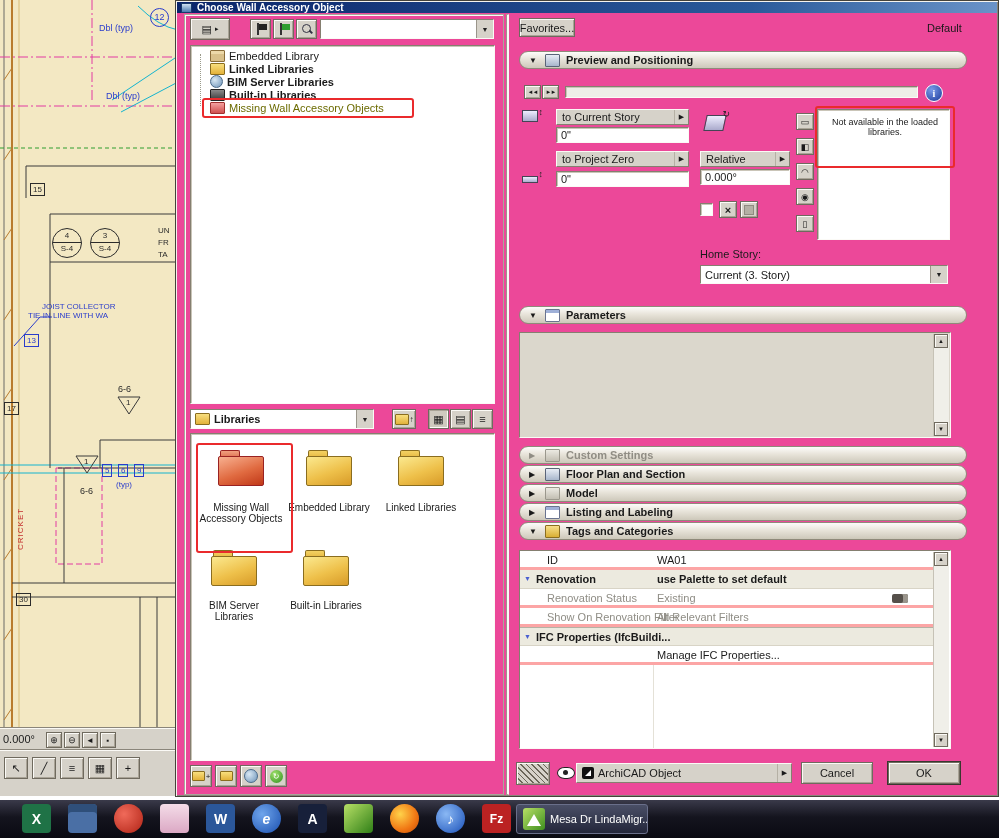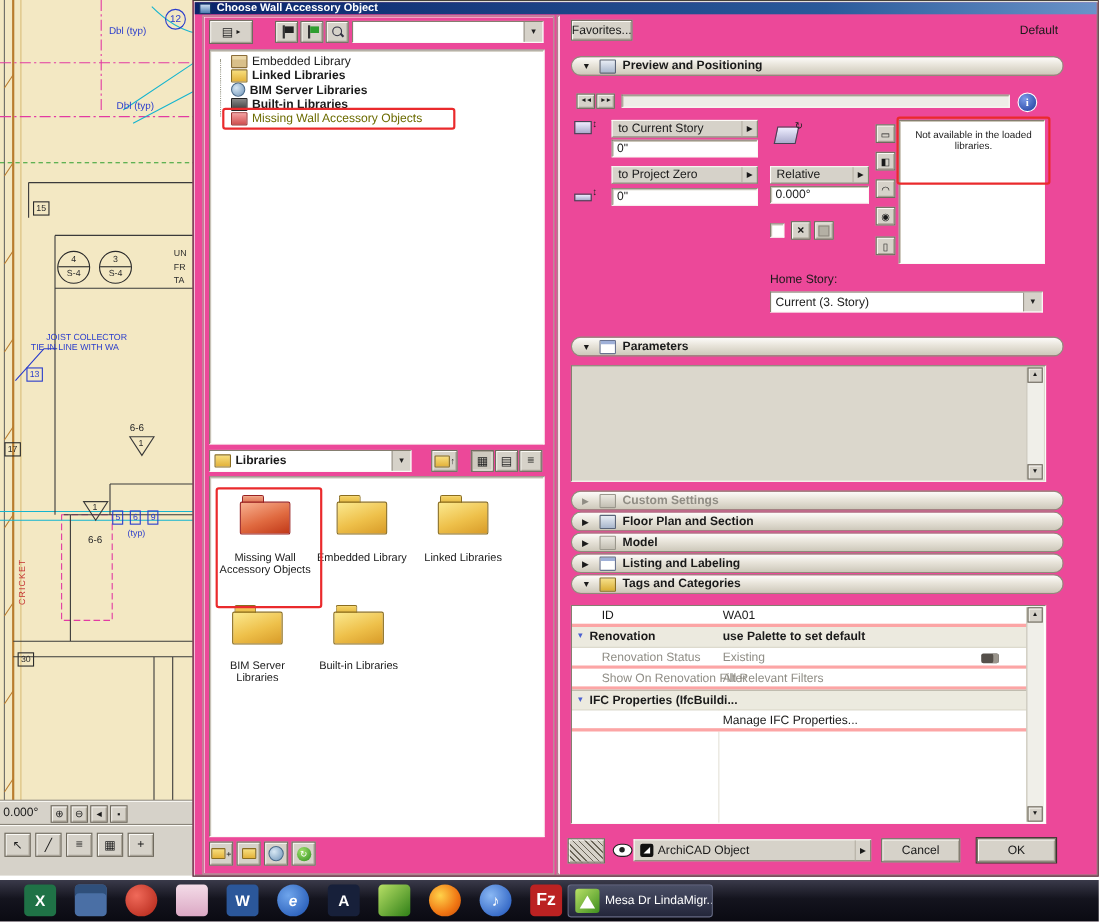--- a/index.html
+++ b/index.html
@@ -484,21 +484,21 @@
         <span>e</span>
       </div>
     <div class="tb-icon" style="left:298px;background:#17203a">
         <span>A</span>
       </div>
     <div class="tb-icon" style="left:344px;background:linear-gradient(135deg,#b8e066,#2f7f17)"></div>
     <div class="tb-icon" style="left:390px;background:radial-gradient(circle at 35% 35%,#ffd24a,#f07613 60%,#c24a08);border-radius:50%"></div>
     <div class="tb-icon" style="left:436px;background:radial-gradient(circle at 35% 35%,#8ab8f4,#1a50b8);border-radius:50%">
         <span>♪</span>
       </div>
-    <div class="tb-icon" style="left:482px;background:#bb2222;font-size:16px">
+    <div class="tb-icon" style="left:482px;background:#bb2222;font-size:12px">
         <span>Fz</span>
       </div>
     <div class="tb-win" style="left:516px;width:132px">
       <span class="wic"></span>
       <span>Mesa Dr LindaMigr...</span>
     </div>
   </div>
 
 </div>
 

